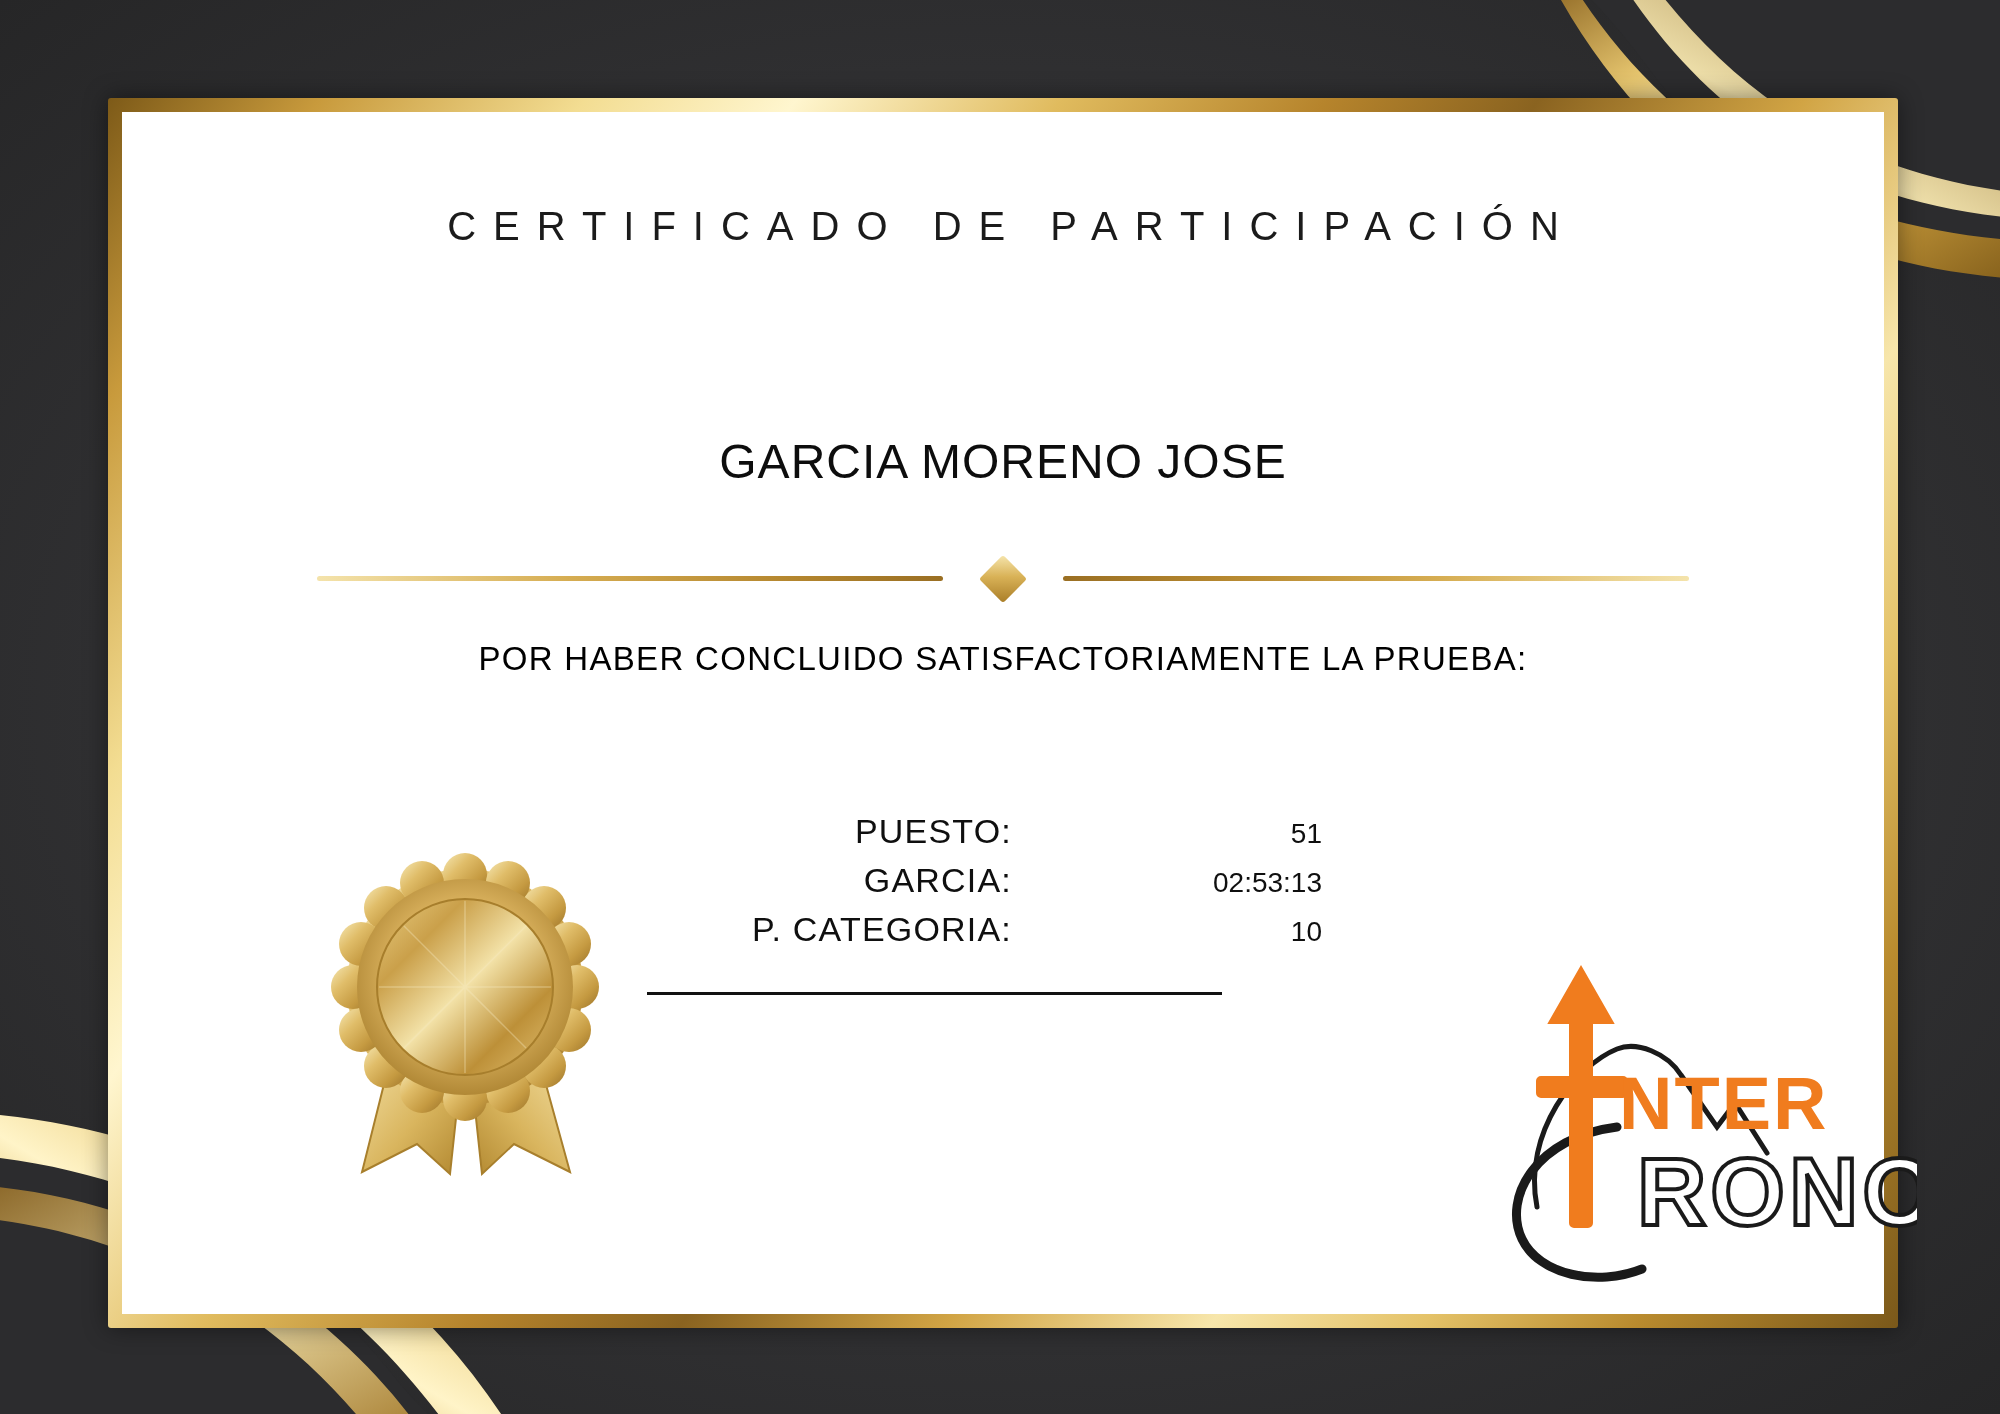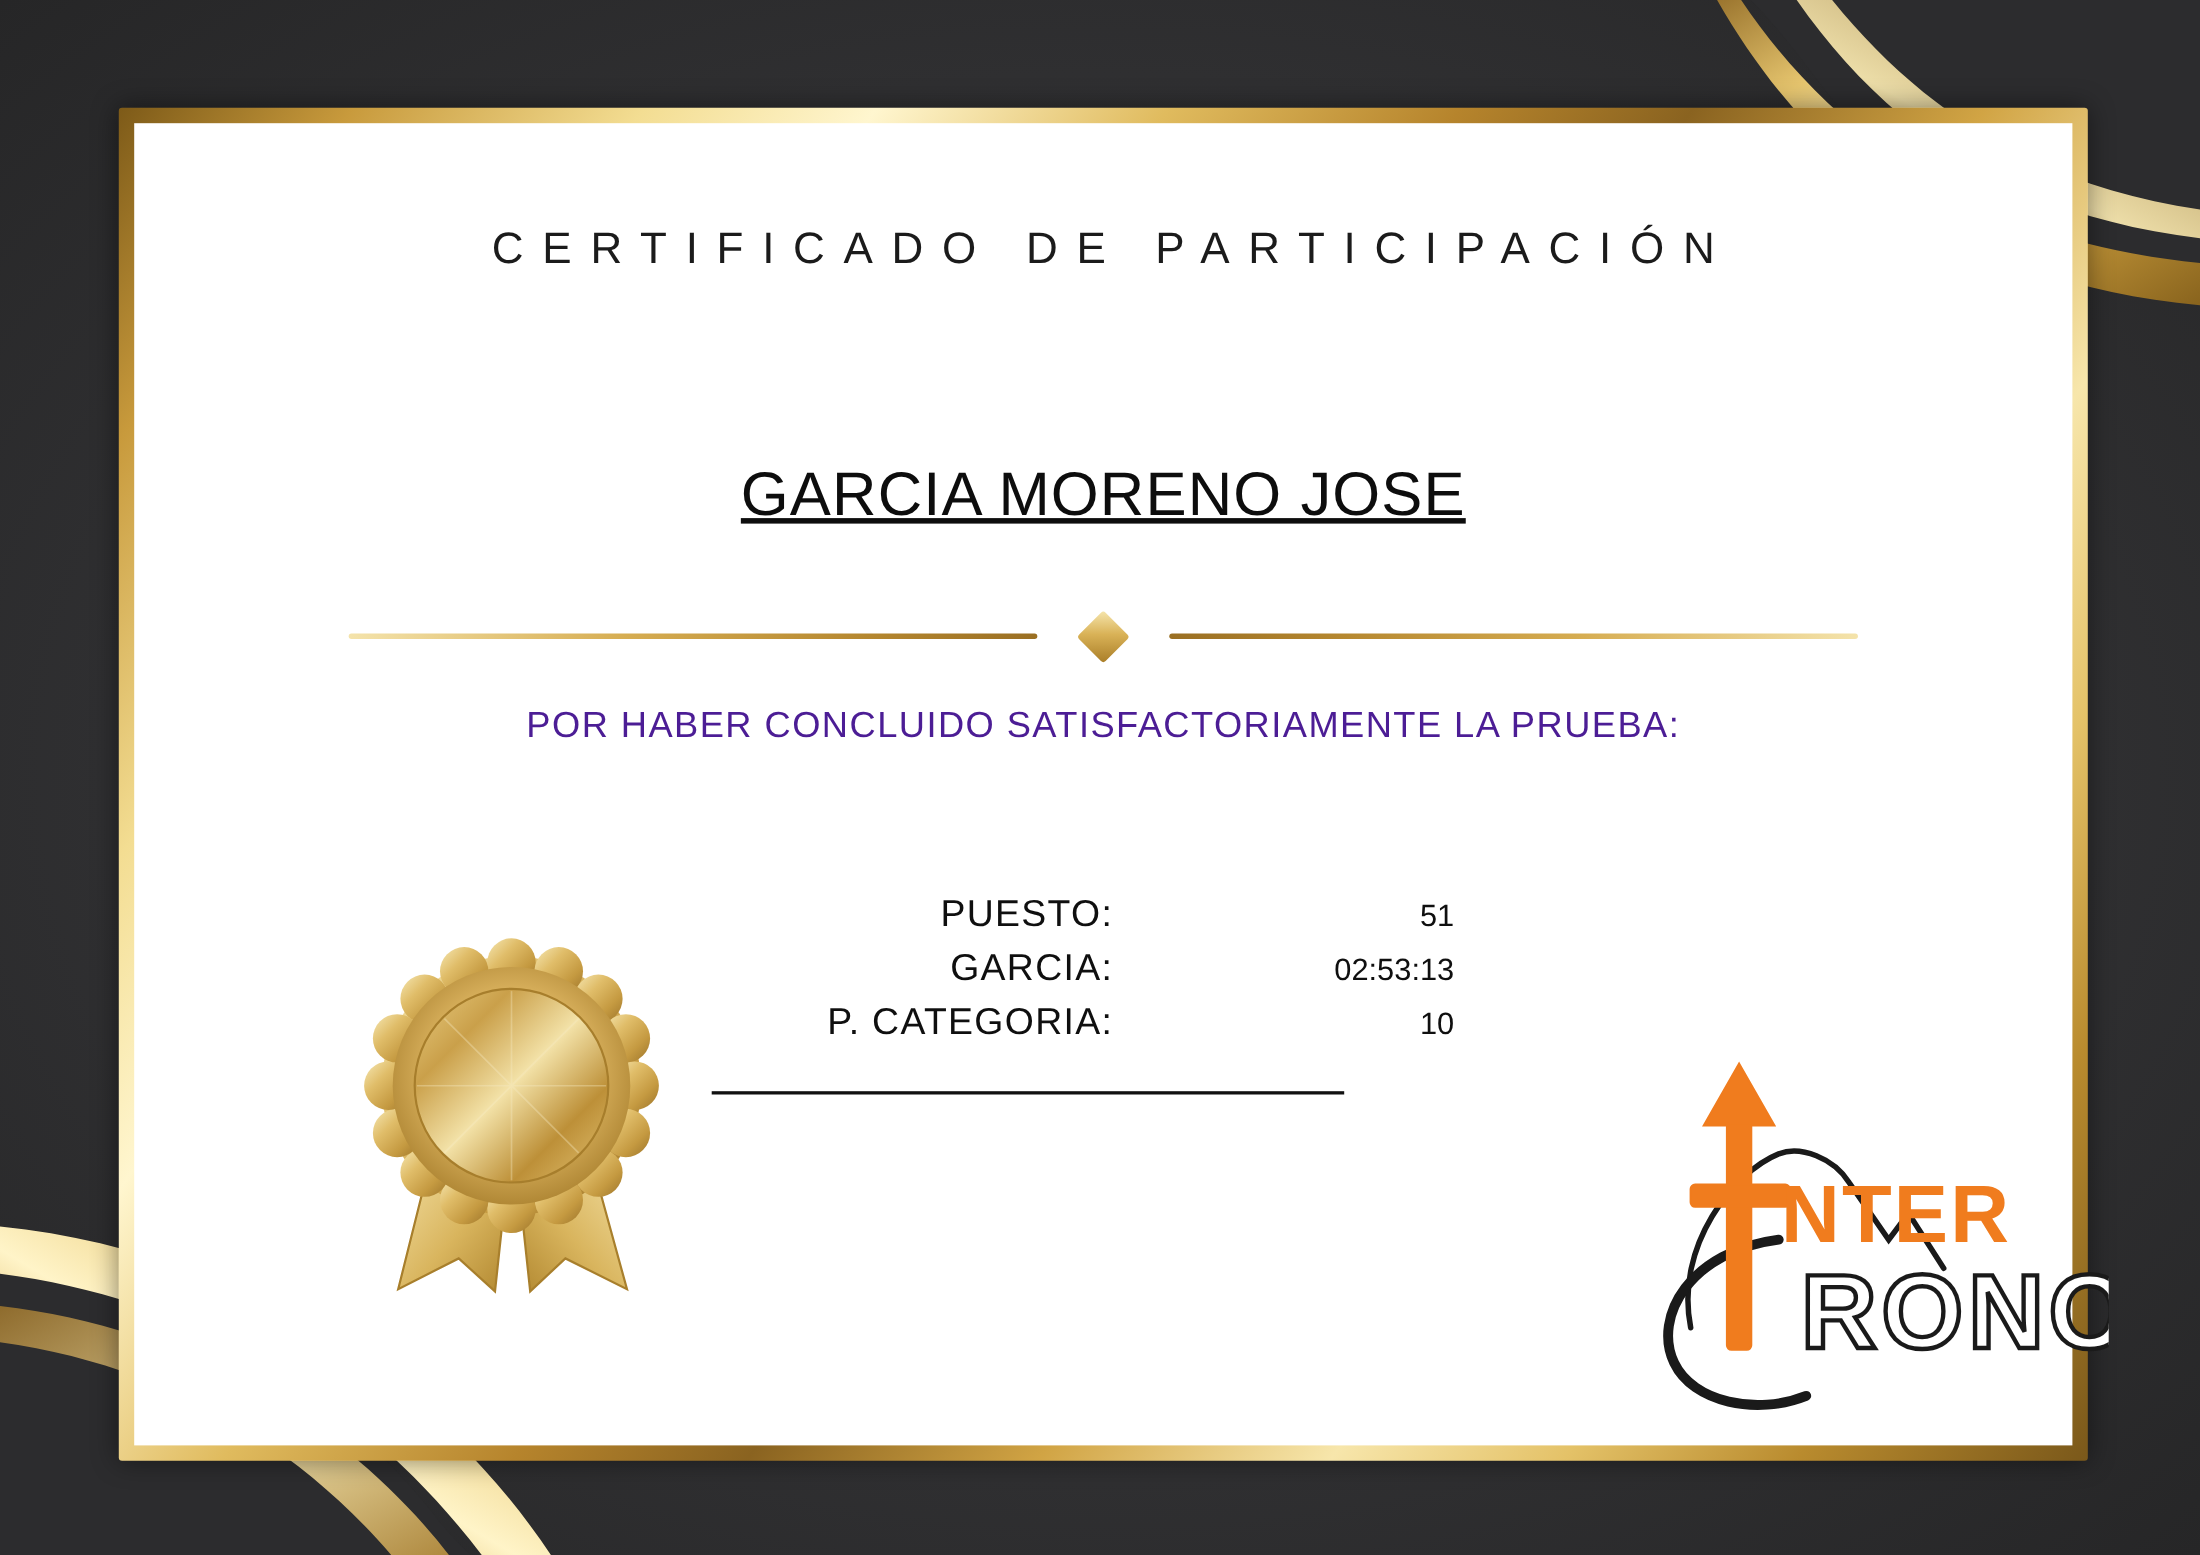--- a/index.html
+++ b/index.html
@@ -65,29 +65,28 @@
     text-align: center;
     font-size: 40px;
     letter-spacing: 17px;
     color: #1b1b1b;
     font-weight: 400;
     text-indent: 17px;
   }
 
   .recipient {
     position: absolute;
-    top: 304px;
+    top: 322px;
     left: 0;
     right: 0;
     text-align: center;
-    font-size: 56px;
+    font-size: 48px;
     color: #0d0d0d;
     font-weight: 400;
     letter-spacing: 1px;
-    text-decoration: underline;
   }
 
   .divider {
     position: absolute;
     top: 448px;
     left: 195px;
     right: 195px;
     height: 36px;
   }
   .divider .line {
@@ -119,21 +118,21 @@
   }
 
   .subtitle {
     position: absolute;
     top: 528px;
     left: 0;
     right: 0;
     text-align: center;
     font-size: 33px;
     letter-spacing: 1.3px;
-    color: #4c1d95;
+    color: #000000;
   }
 
   
   .results {
     position: absolute;
     left: 500px;
     top: 700px;
     width: 700px;
   }
   .result-row {

